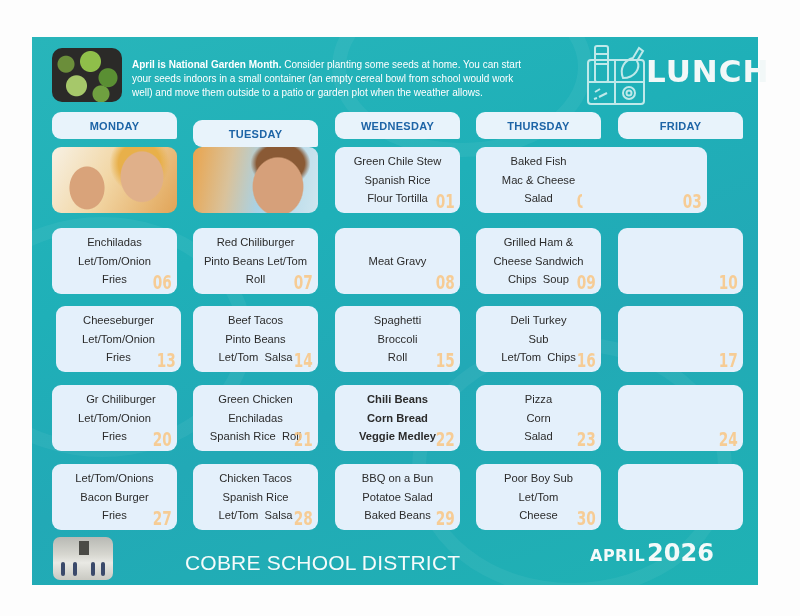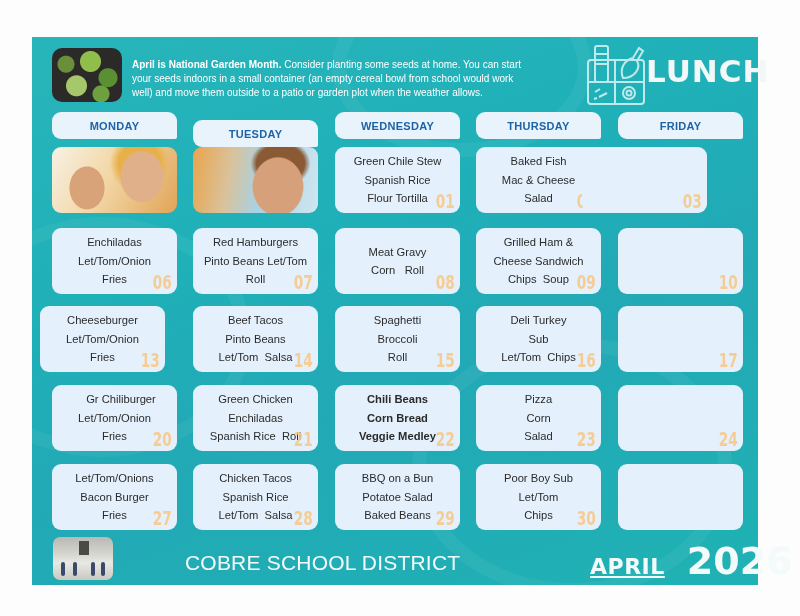--- a/index.html
+++ b/index.html
@@ -88,22 +88,22 @@
     .school-photo .kid { position:absolute; bottom: 4px; width: 4px; height: 14px; background:#3b4a6b; border-radius: 2px; }
 
     .district {
       position: absolute; left: 185px; top: 551px;
       font-size: 21px; color: #f5fbfb; letter-spacing: 0.2px;
     }
     .month-year {
       position: absolute; left: 590px; top: 539px;
       color: #f3fafa; font-weight: bold; font-family: "DejaVu Sans", sans-serif;
     }
-    .month-year .m { font-size: 22px; letter-spacing: 0.5px; text-decoration: underline; }
-    .month-year .y { font-size: 38px; margin-left: 22px; }
+    .month-year .m { font-size: 16px; letter-spacing: 0.5px; }
+    .month-year .y { font-size: 24px; margin-left: 2px; }
   </style>
 </head>
 <body>
 
 <div class="panel">
   <div class="swirl" style="left:300px;top:-60px;width:260px;height:180px;"></div>
   <div class="swirl" style="left:-80px;top:180px;width:300px;height:240px;"></div>
   <div class="swirl" style="left:380px;top:300px;width:320px;height:260px;"></div>
 </div>
 
@@ -151,40 +151,39 @@
     <div class="cell" style="left: 582px; top: 147px;">
       <div class="date">03</div>
     </div>
     <div class="cell" style="left: 52px; top: 228px;">
       <div class="menu-line" style="white-space: pre;">Enchiladas</div>
       <div class="menu-line" style="white-space: pre;">Let/Tom/Onion</div>
       <div class="menu-line" style="white-space: pre;">Fries</div>
       <div class="date">06</div>
     </div>
     <div class="cell" style="left: 193px; top: 228px;">
-      <div class="menu-line" style="white-space: pre;">Red Hamburgers</div>
+      <div class="menu-line" style="white-space: pre;">Red Chiliburger</div>
       <div class="menu-line" style="white-space: pre;">Pinto Beans Let/Tom</div>
       <div class="menu-line" style="white-space: pre;">Roll</div>
       <div class="date">07</div>
     </div>
     <div class="cell" style="left: 335px; top: 228px;">
       <div class="menu-line" style="white-space: pre;">Meat Gravy</div>
-      <div class="menu-line" style="white-space: pre;">Corn   Roll</div>
       <div class="date">08</div>
     </div>
     <div class="cell" style="left: 476px; top: 228px;">
       <div class="menu-line" style="white-space: pre;">Grilled Ham &amp;</div>
       <div class="menu-line" style="white-space: pre;">Cheese Sandwich</div>
       <div class="menu-line" style="white-space: pre;">Chips  Soup</div>
       <div class="date">09</div>
     </div>
     <div class="cell" style="left: 618px; top: 228px;">
       <div class="date">10</div>
     </div>
-    <div class="cell" style="left: 40px; top: 306px;">
+    <div class="cell" style="left: 56px; top: 306px;">
       <div class="menu-line" style="white-space: pre;">Cheeseburger</div>
       <div class="menu-line" style="white-space: pre;">Let/Tom/Onion</div>
       <div class="menu-line" style="white-space: pre;">Fries</div>
       <div class="date">13</div>
     </div>
     <div class="cell" style="left: 193px; top: 306px;">
       <div class="menu-line" style="white-space: pre;">Beef Tacos</div>
       <div class="menu-line" style="white-space: pre;">Pinto Beans</div>
       <div class="menu-line" style="white-space: pre;">Let/Tom  Salsa</div>
       <div class="date">14</div>
@@ -245,21 +244,21 @@
     </div>
     <div class="cell" style="left: 335px; top: 464px;">
       <div class="menu-line" style="white-space: pre;">BBQ on a Bun</div>
       <div class="menu-line" style="white-space: pre;">Potatoe Salad</div>
       <div class="menu-line" style="white-space: pre;">Baked Beans</div>
       <div class="date">29</div>
     </div>
     <div class="cell" style="left: 476px; top: 464px;">
       <div class="menu-line" style="white-space: pre;">Poor Boy Sub</div>
       <div class="menu-line" style="white-space: pre;">Let/Tom</div>
-      <div class="menu-line" style="white-space: pre;">Chips</div>
+      <div class="menu-line" style="white-space: pre;">Cheese</div>
       <div class="date">30</div>
     </div>
     <div class="cell" style="left: 618px; top: 464px;">
       <div class="date"></div>
     </div>
   </div>
 
 <div class="school-photo">
   <div class="door"></div>
   <div class="kid" style="left:8px"></div>

